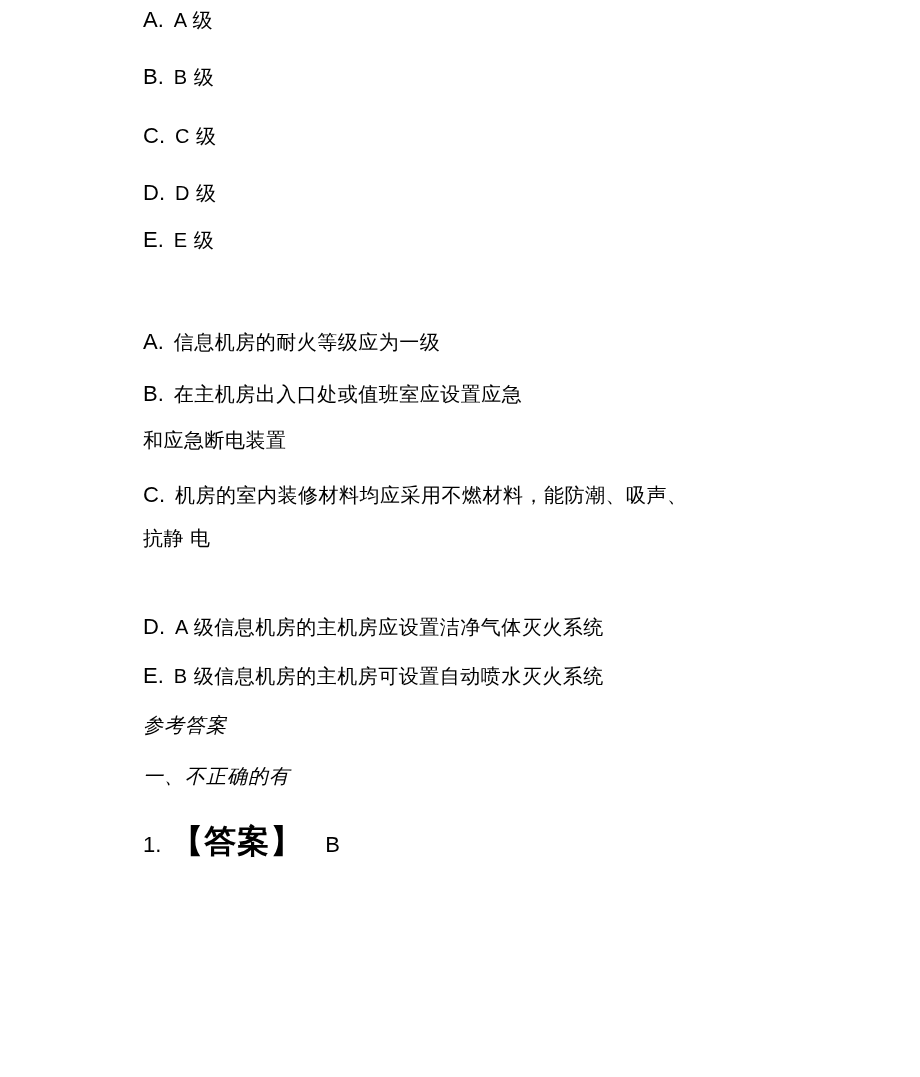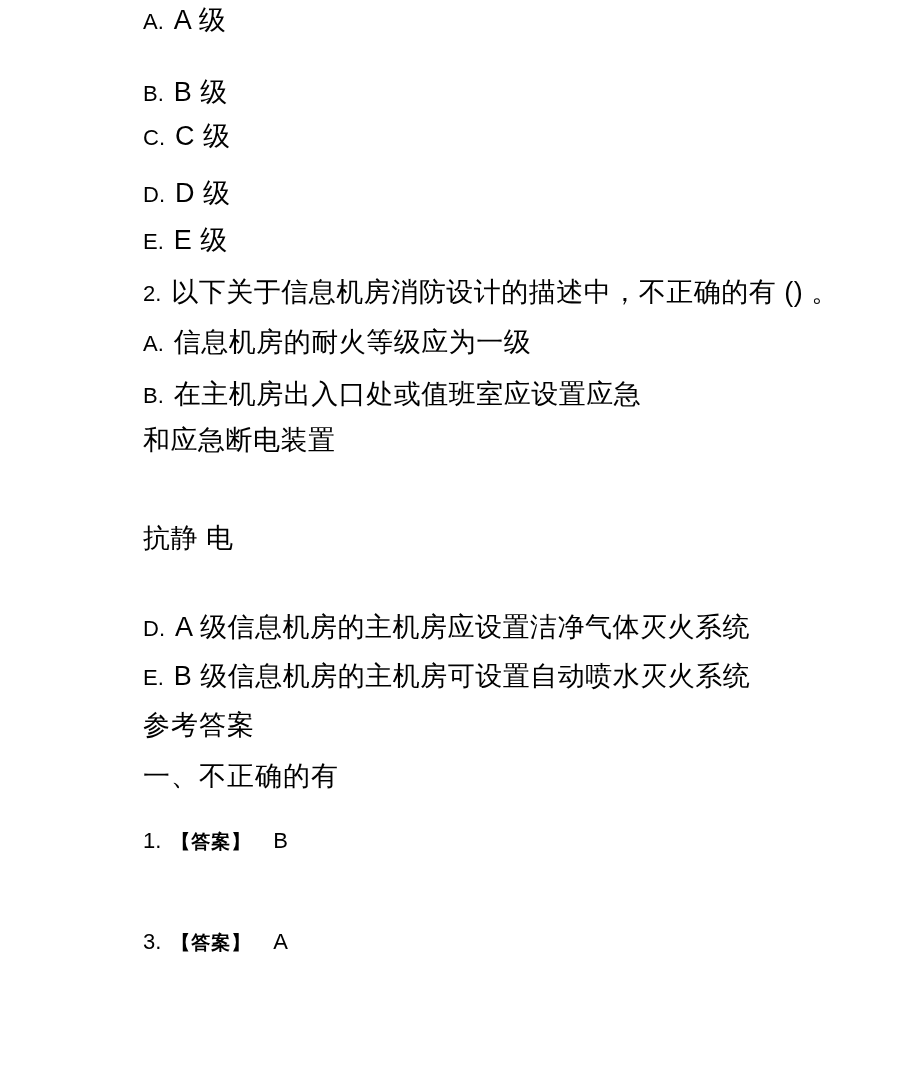--- a/index.html
+++ b/index.html
@@ -22,70 +22,70 @@
     height: 34px;
     line-height: 34px;
     white-space: pre;
     color: #000000;
   }
   .prefix {
     font-size: 22px;
     margin-right: 10px;
   }
   .body {
-    font-size: 27px;
+    font-size: 20px;
     letter-spacing: 0.5px;
   }
   .ans-line .body {
-    font-size: 19px;
+    font-size: 32px;
     font-weight: 600;
     letter-spacing: 1px;
   }
   .answer-letter {
     font-size: 22px;
     margin-left: 22px;
   }
   .heading .body {
     letter-spacing: 1px;
+    font-style: italic;
   }
 </style>
 </head>
 <body>
 
 <div class="page">
 
   <div class="line" style="top:3px"><span class="prefix">A.</span><span class="body">A 级</span></div>
 
-  <div class="line" style="top:75px"><span class="prefix">B.</span><span class="body">B 级</span></div>
+  <div class="line" style="top:60px"><span class="prefix">B.</span><span class="body">B 级</span></div>
 
   <div class="line" style="top:119px"><span class="prefix">C.</span><span class="body">C 级</span></div>
 
   <div class="line" style="top:176px"><span class="prefix">D.</span><span class="body">D 级</span></div>
 
   <div class="line" style="top:223px"><span class="prefix">E.</span><span class="body">E 级</span></div>
 
-  <div class="line" style="top:275px"><span class="prefix">2.</span><span class="body">以下关于信息机房消防设计的描述中，不正确的有 () 。</span></div>
 
   <div class="line" style="top:325px"><span class="prefix">A.</span><span class="body">信息机房的耐火等级应为一级</span></div>
 
   <div class="line" style="top:377px"><span class="prefix">B.</span><span class="body">在主机房出入口处或值班室应设置应急</span></div>
 
   <div class="line" style="top:423px"><span class="body">和应急断电装置</span></div>
 
+  <div class="line" style="top:478px"><span class="prefix">C.</span><span class="body">机房的室内装修材料均应采用不燃材料，能防潮、吸声、</span></div>
 
   <div class="line" style="top:521px"><span class="body">抗静 电</span></div>
 
   <div class="line" style="top:610px"><span class="prefix">D.</span><span class="body">A 级信息机房的主机房应设置洁净气体灭火系统</span></div>
 
   <div class="line" style="top:659px"><span class="prefix">E.</span><span class="body">B 级信息机房的主机房可设置自动喷水灭火系统</span></div>
 
   <div class="line heading" style="top:708px"><span class="body">参考答案</span></div>
 
   <div class="line heading" style="top:759px"><span class="body">一、不正确的有</span></div>
 
   <div class="line ans-line" style="top:824px"><span class="prefix">1.</span><span class="body">【答案】</span><span class="answer-letter">B</span></div>
 
 
-  <div class="line ans-line" style="top:925px"><span class="prefix">3.</span><span class="body">【答案】</span><span class="answer-letter">A</span></div>
 
 
 
 </div>
 
 </body></html>

